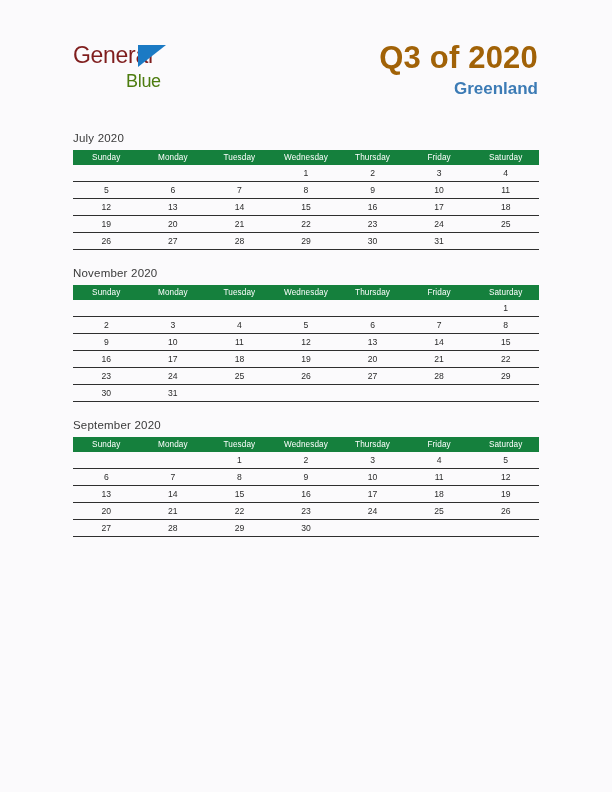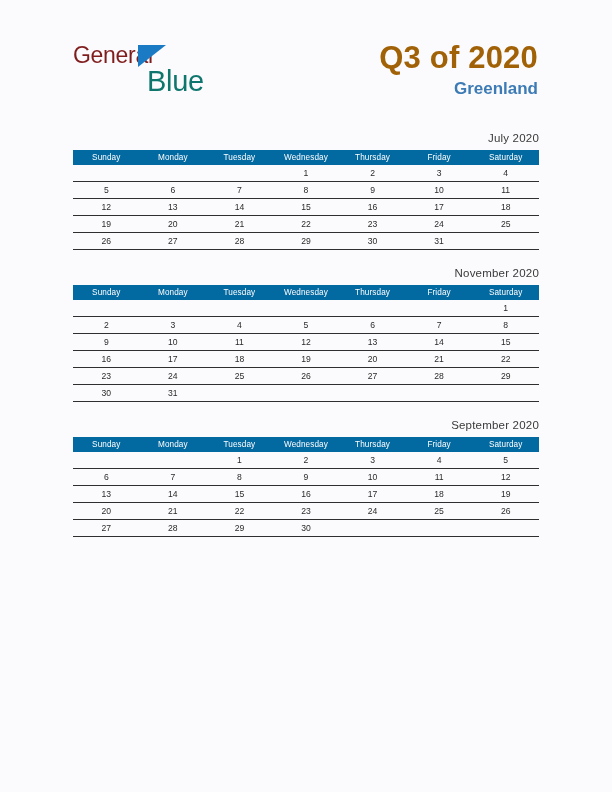--- a/index.html
+++ b/index.html
@@ -44,24 +44,24 @@
     position: absolute;
     left: 65px;
     top: 3px;
     width: 0;
     height: 0;
     border-top: 0 solid transparent;
     border-left: 28px solid #1b7ac4;
     border-bottom: 22px solid transparent;
   }
   .logo-blue {
-    font-size: 29px;
-    color: #0f766e;
+    font-size: 18px;
+    color: #4d7c0f;
     letter-spacing: -0.3px;
-    margin-left: 74px;
+    margin-left: 53px;
     display: inline-block;
     line-height: 26px;
   }
 
   .title-block {
     position: absolute;
     right: 74px;
     top: 40px;
     text-align: right;
   }
@@ -83,33 +83,33 @@
   .calendars {
     position: absolute;
     left: 73px;
     top: 132px;
     width: 466px;
   }
   .month-block {
     margin-bottom: 17px;
   }
   .month-title {
-    text-align: right;
+    text-align: left;
     font-size: 11.5px;
     color: #3a3a3a;
     padding-bottom: 6px;
     letter-spacing: 0.2px;
   }
   table.cal {
     width: 466px;
     border-collapse: collapse;
     table-layout: fixed;
   }
   table.cal th {
-    background: #0369a1;
+    background: #15803d;
     color: #ffffff;
     font-size: 8.2px;
     font-weight: normal;
     text-align: center;
     height: 15px;
     padding: 0;
     letter-spacing: 0.1px;
   }
   table.cal td {
     text-align: center;

